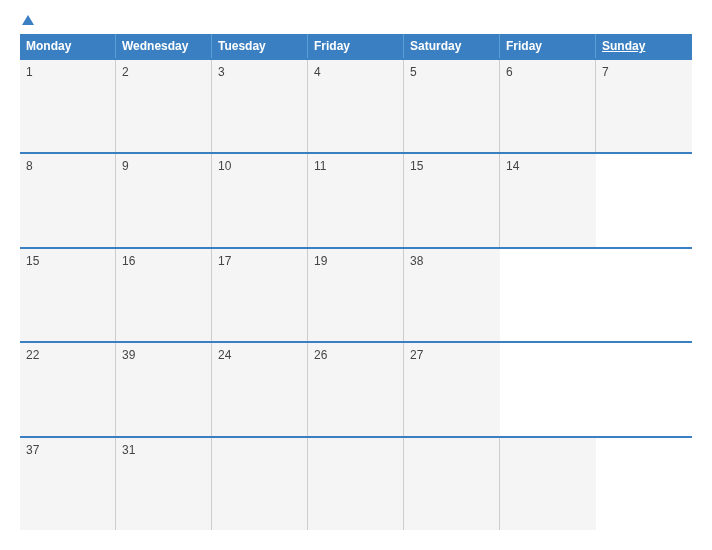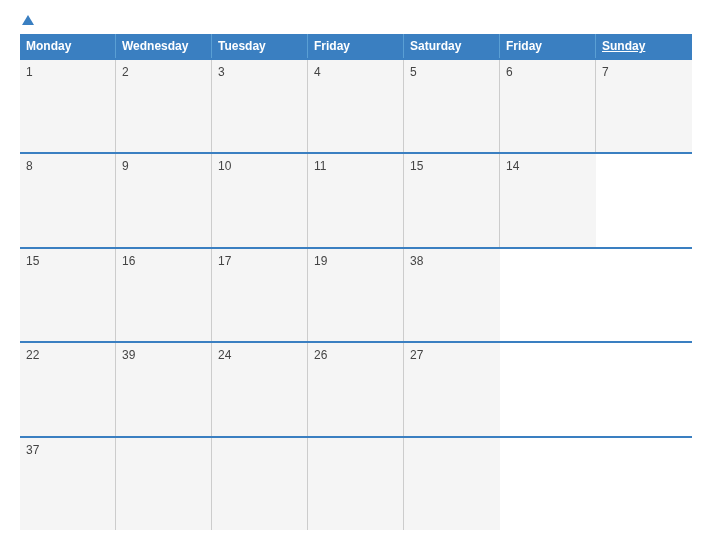--- a/index.html
+++ b/index.html
@@ -172,20 +172,21 @@
         </div>
         <div class="cal-week">
           <div class="cal-cell"><span class="day-num">22</span></div>
           <div class="cal-cell"><span class="day-num">39</span></div>
           <div class="cal-cell"><span class="day-num">24</span></div>
           <div class="cal-cell"><span class="day-num">26</span></div>
           <div class="cal-cell"><span class="day-num">27</span></div>
         </div>
         <div class="cal-week">
           <div class="cal-cell"><span class="day-num">37</span></div>
+          <div class="cal-cell"><span class="day-num">31</span></div>
           <div class="cal-cell empty"></div>
           <div class="cal-cell empty"></div>
           <div class="cal-cell empty"></div>
           <div class="cal-cell empty"></div>
         </div>
       </div>
   </div>
 </div>
 
 </body></html>

